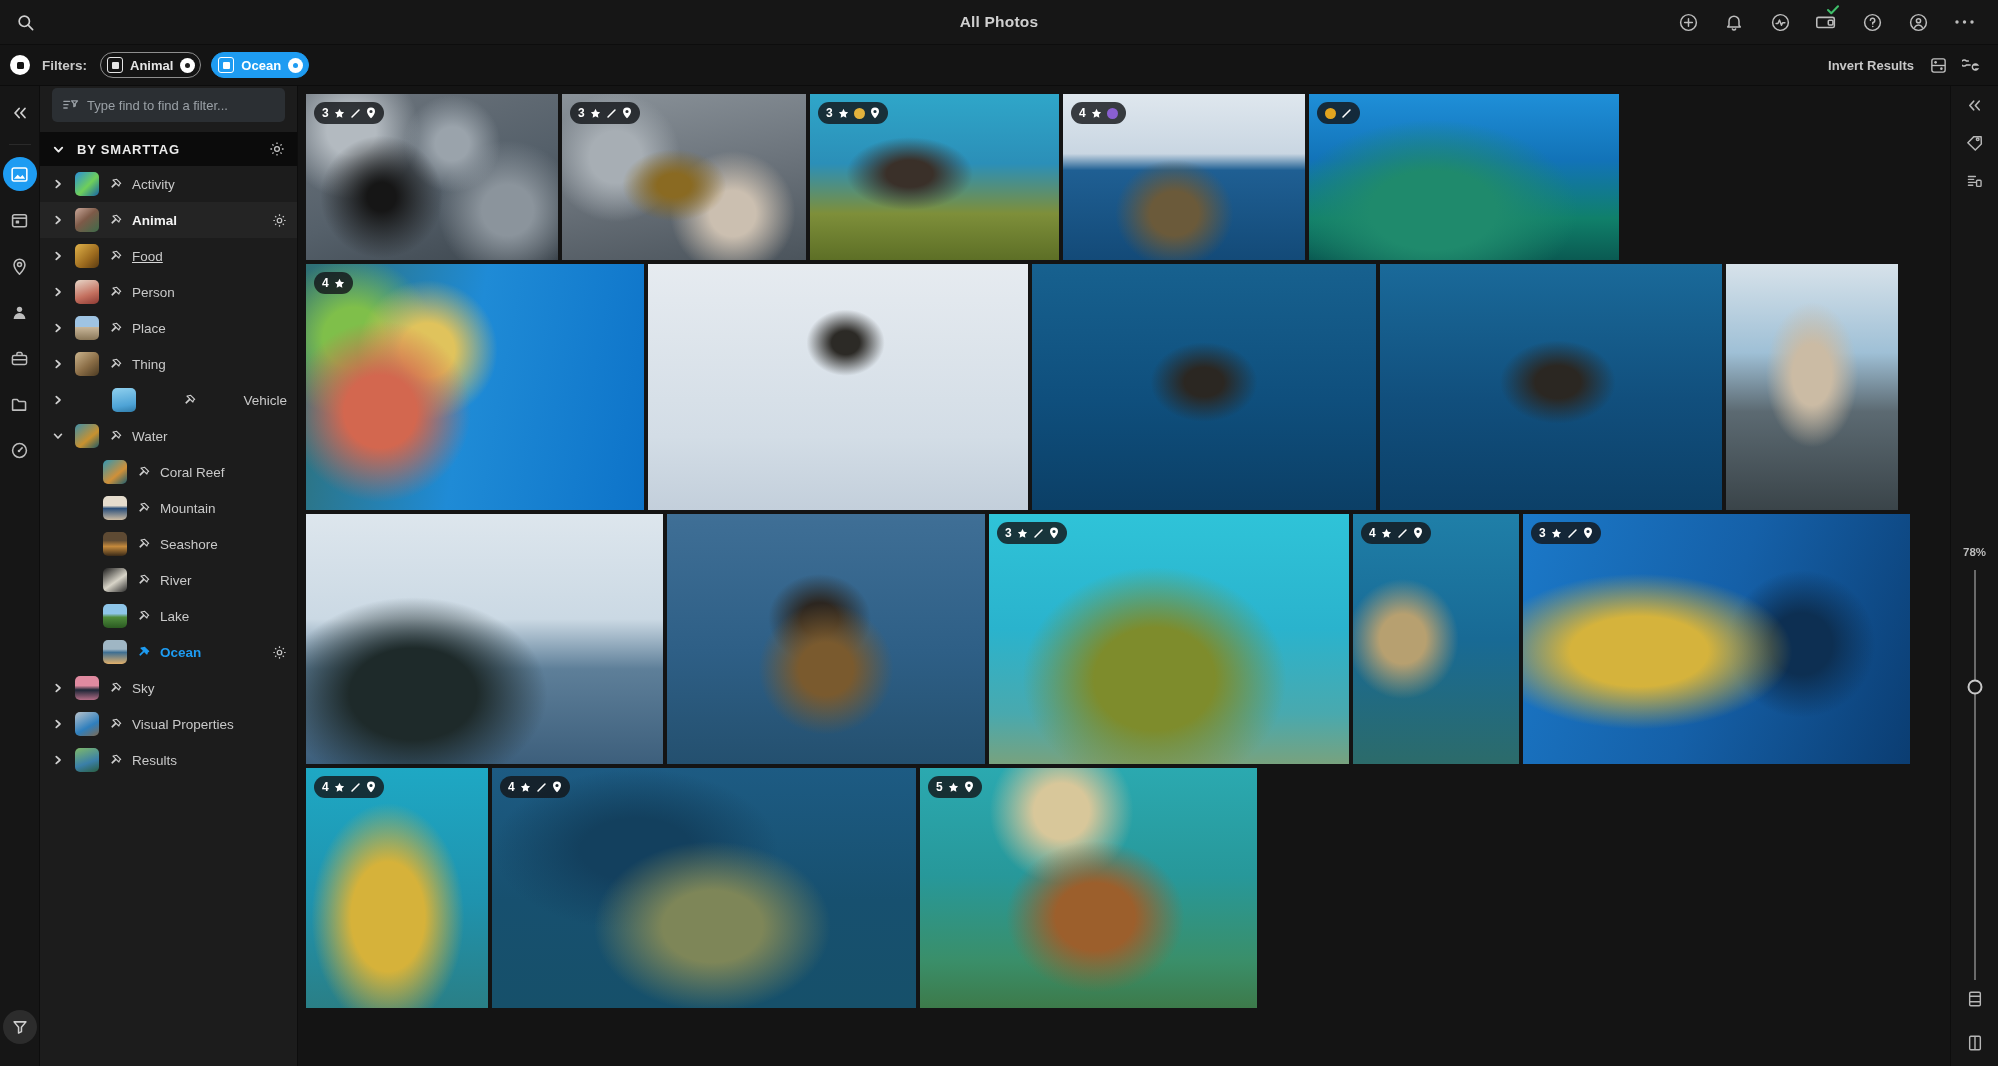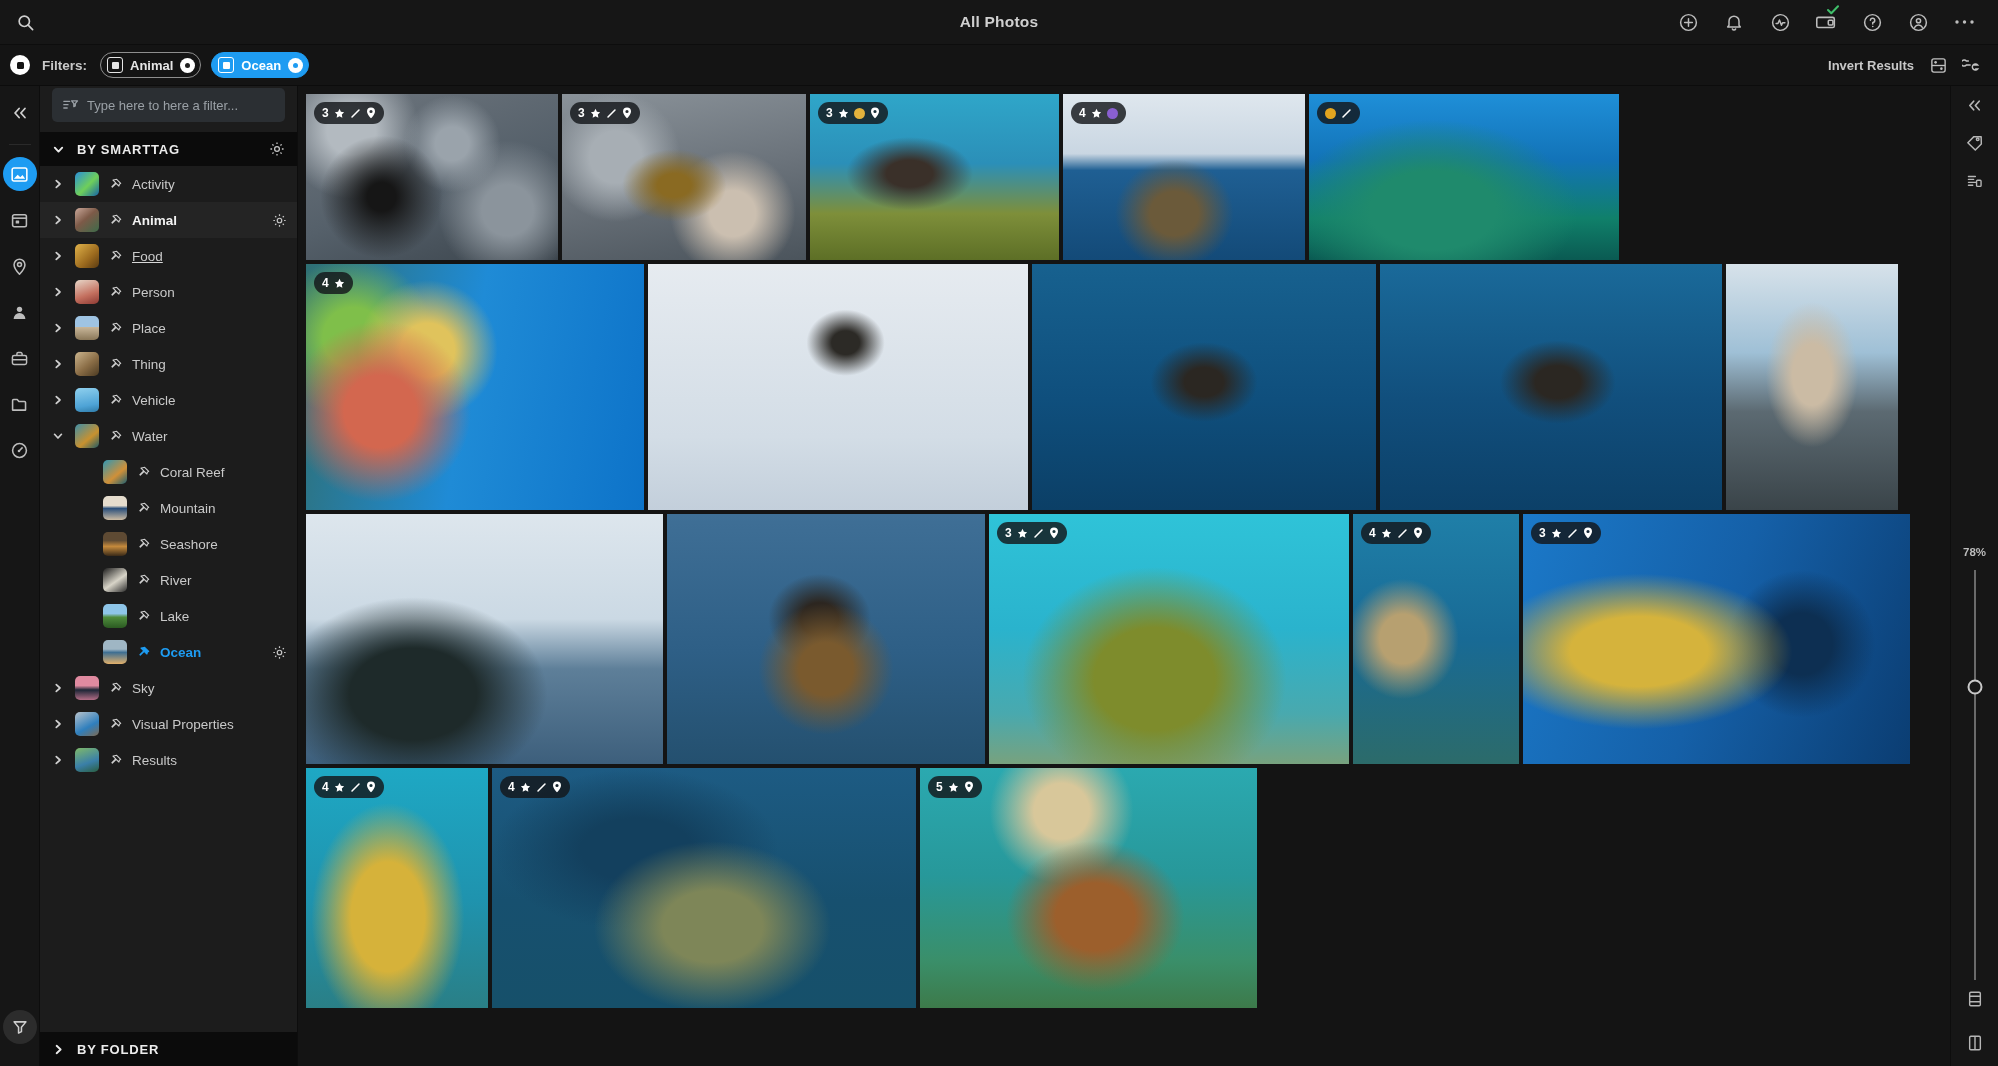--- a/index.html
+++ b/index.html
@@ -355,21 +355,21 @@
 
     <div class="qpanel">
 
       <div class="qsearch">
         <span style="display:flex">
           <svg width="17" height="15" viewBox="0 0 20 18" fill="none" stroke="#9aa0a6" stroke-width="1.6" stroke-linecap="round">
               <path d="M2 4h7M2 8h5M2 12h4"></path>
               <path d="M11.4 3.4h7l-2.7 3.3v2.8l-1.7.9V6.7z" stroke-linejoin="round"></path>
             </svg>
         </span>
-        <span class="ph">Type here to here a filter...</span>
+        <span class="ph">Type find to find a filter...</span>
       </div>
 
       <div class="sect">
         <span style="display:flex;color:#ececec">
           <svg width="13" height="13" viewBox="0 0 14 14" fill="none" stroke="#ececec" stroke-width="2" stroke-linecap="round" stroke-linejoin="round">
               <polyline points="3,5 7,9.3 11,5"></polyline>
             </svg>
         </span>
         <span class="sname">BY SMARTTAG</span>
         <span class="sgear">
@@ -464,21 +464,21 @@
               </svg>
             </span>
             <span class="tthumb" style="background: linear-gradient(140deg, rgb(203, 180, 141), rgb(138, 109, 70) 55%, rgb(75, 58, 34));"></span>
             <span class="pin">
               <svg width="13" height="13" viewBox="0 0 16 16" fill="none" stroke="#cfcfcf" stroke-width="1.4" stroke-linejoin="round">
                 <path d="M9.4 1.6l5 5-1.7 1.1-.5 2.2-3.4-3.4-4.7 4.7-.5-.5L8.3 6l-3.4-3.4 2.2-.5z"></path>
               </svg>
             </span>
             <span class="tlabel">Thing</span>
           </div>
-          <div class="trow" style="padding-left: 10px;">
+          <div class="trow" style="padding-left: 10px; justify-content: space-between;">
             <span class="car">
               <svg width="12" height="12" viewBox="0 0 14 14" fill="none" stroke="#cfcfcf" stroke-width="2" stroke-linecap="round" stroke-linejoin="round">
                 <polyline points="5,3 9.3,7 5,11"></polyline>
               </svg>
             </span>
             <span class="tthumb" style="background: linear-gradient(170deg, rgb(143, 208, 238), rgb(78, 163, 214) 70%, rgb(47, 123, 168));"></span>
             <span class="pin">
               <svg width="13" height="13" viewBox="0 0 16 16" fill="none" stroke="#cfcfcf" stroke-width="1.4" stroke-linejoin="round">
                 <path d="M9.4 1.6l5 5-1.7 1.1-.5 2.2-3.4-3.4-4.7 4.7-.5-.5L8.3 6l-3.4-3.4 2.2-.5z"></path>
               </svg>
@@ -602,28 +602,20 @@
             <span class="tthumb" style="background: linear-gradient(160deg, rgb(127, 185, 106), rgb(58, 127, 168) 60%, rgb(42, 94, 64));"></span>
             <span class="pin">
               <svg width="13" height="13" viewBox="0 0 16 16" fill="none" stroke="#cfcfcf" stroke-width="1.4" stroke-linejoin="round">
                 <path d="M9.4 1.6l5 5-1.7 1.1-.5 2.2-3.4-3.4-4.7 4.7-.5-.5L8.3 6l-3.4-3.4 2.2-.5z"></path>
               </svg>
             </span>
             <span class="tlabel">Results</span>
           </div>
         </div>
 
-      <div class="sect sect-bottom">
-        <span style="display:flex">
-          <svg width="13" height="13" viewBox="0 0 14 14" fill="none" stroke="#ececec" stroke-width="2" stroke-linecap="round" stroke-linejoin="round">
-              <polyline points="5,3 9.3,7 5,11"></polyline>
-            </svg>
-        </span>
-        <span class="sname">BY FOLDER</span>
-      </div>
     </div>
 
     <div class="gridwrap" id="gridwrap">
         <div class="grow" style="height: 166px;">
           <div class="cell" style="width: 252px; height: 166px;">
             <div class="ph" style="background: radial-gradient(circle at 30% 62%, rgb(22, 22, 22) 7%, transparent 30%), radial-gradient(circle at 58% 30%, rgb(154, 163, 171) 9%, transparent 26%), radial-gradient(circle at 18% 22%, rgb(179, 186, 192) 10%, transparent 28%), radial-gradient(circle at 80% 70%, rgb(139, 148, 156) 11%, transparent 30%), linear-gradient(160deg, rgb(110, 118, 126), rgb(85, 96, 106) 55%, rgb(59, 68, 76));"></div>
             <div class="badge">
               <span class="st">3</span>
               <svg width="11" height="11" viewBox="0 0 12 12" fill="#fff">
                 <path d="M6 .9l1.55 3.2 3.5.5-2.53 2.45.6 3.47L6 8.88 2.88 10.5l.6-3.47L.95 4.6l3.5-.5z"></path>

